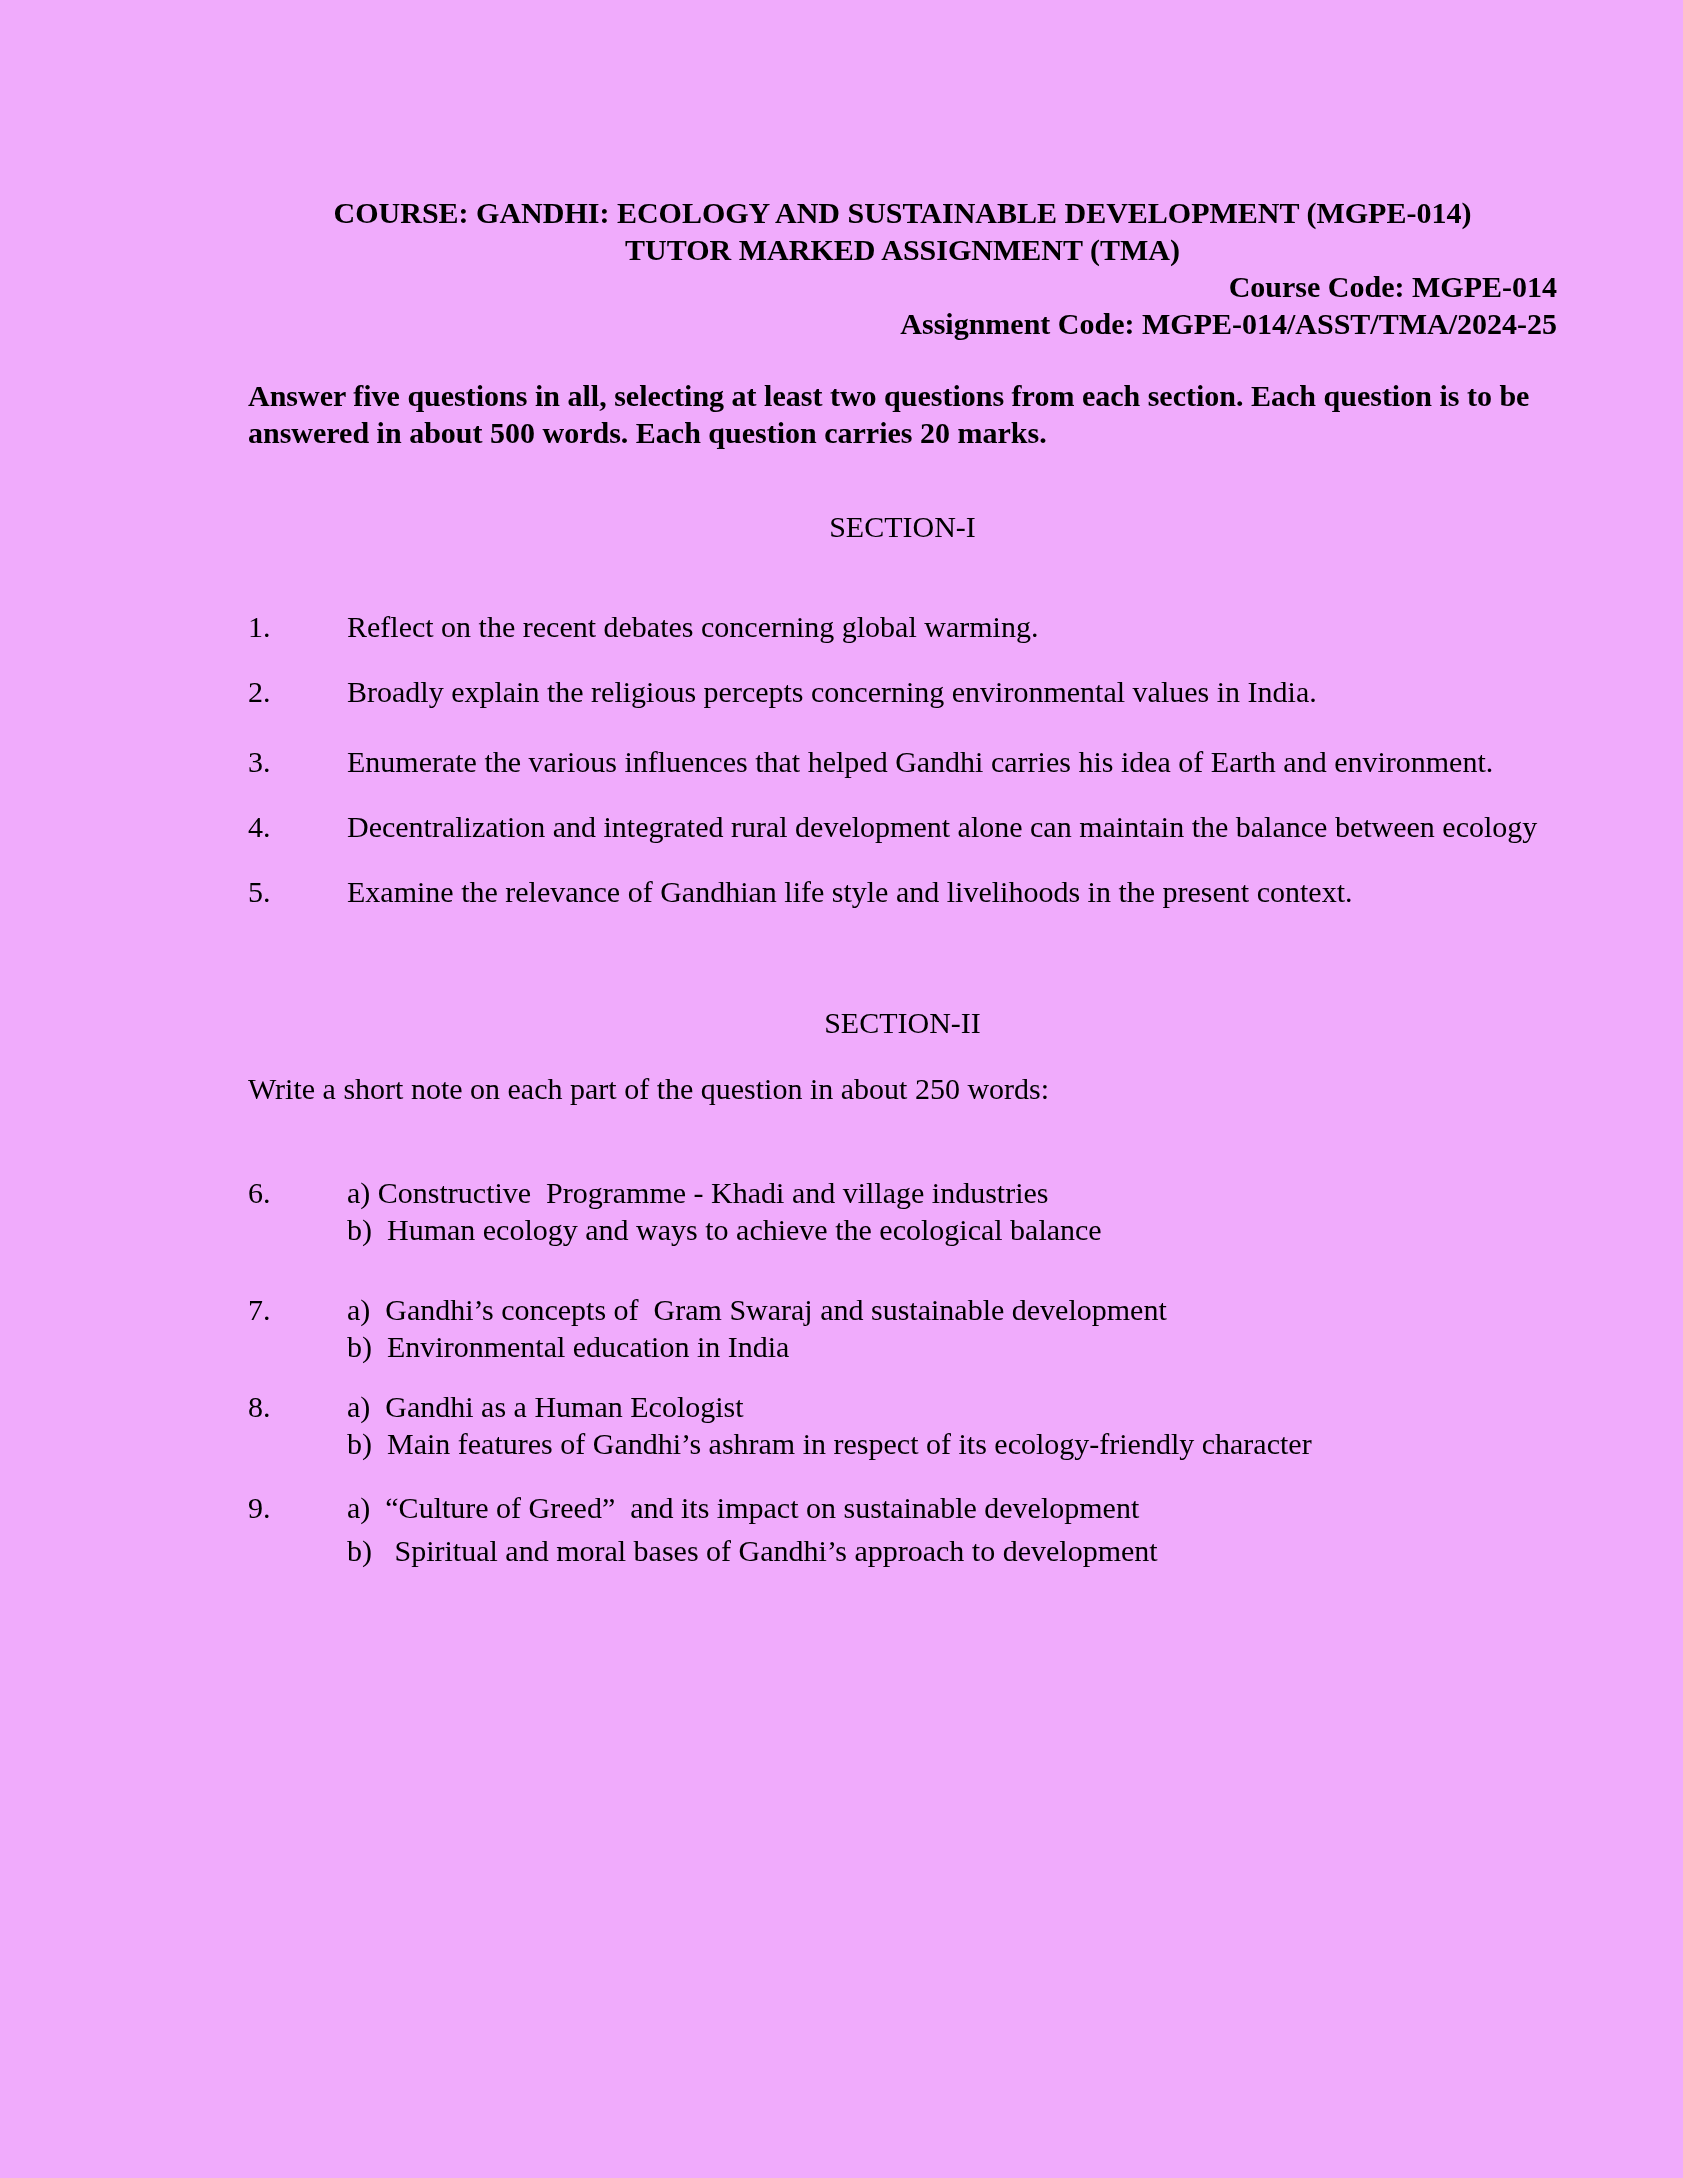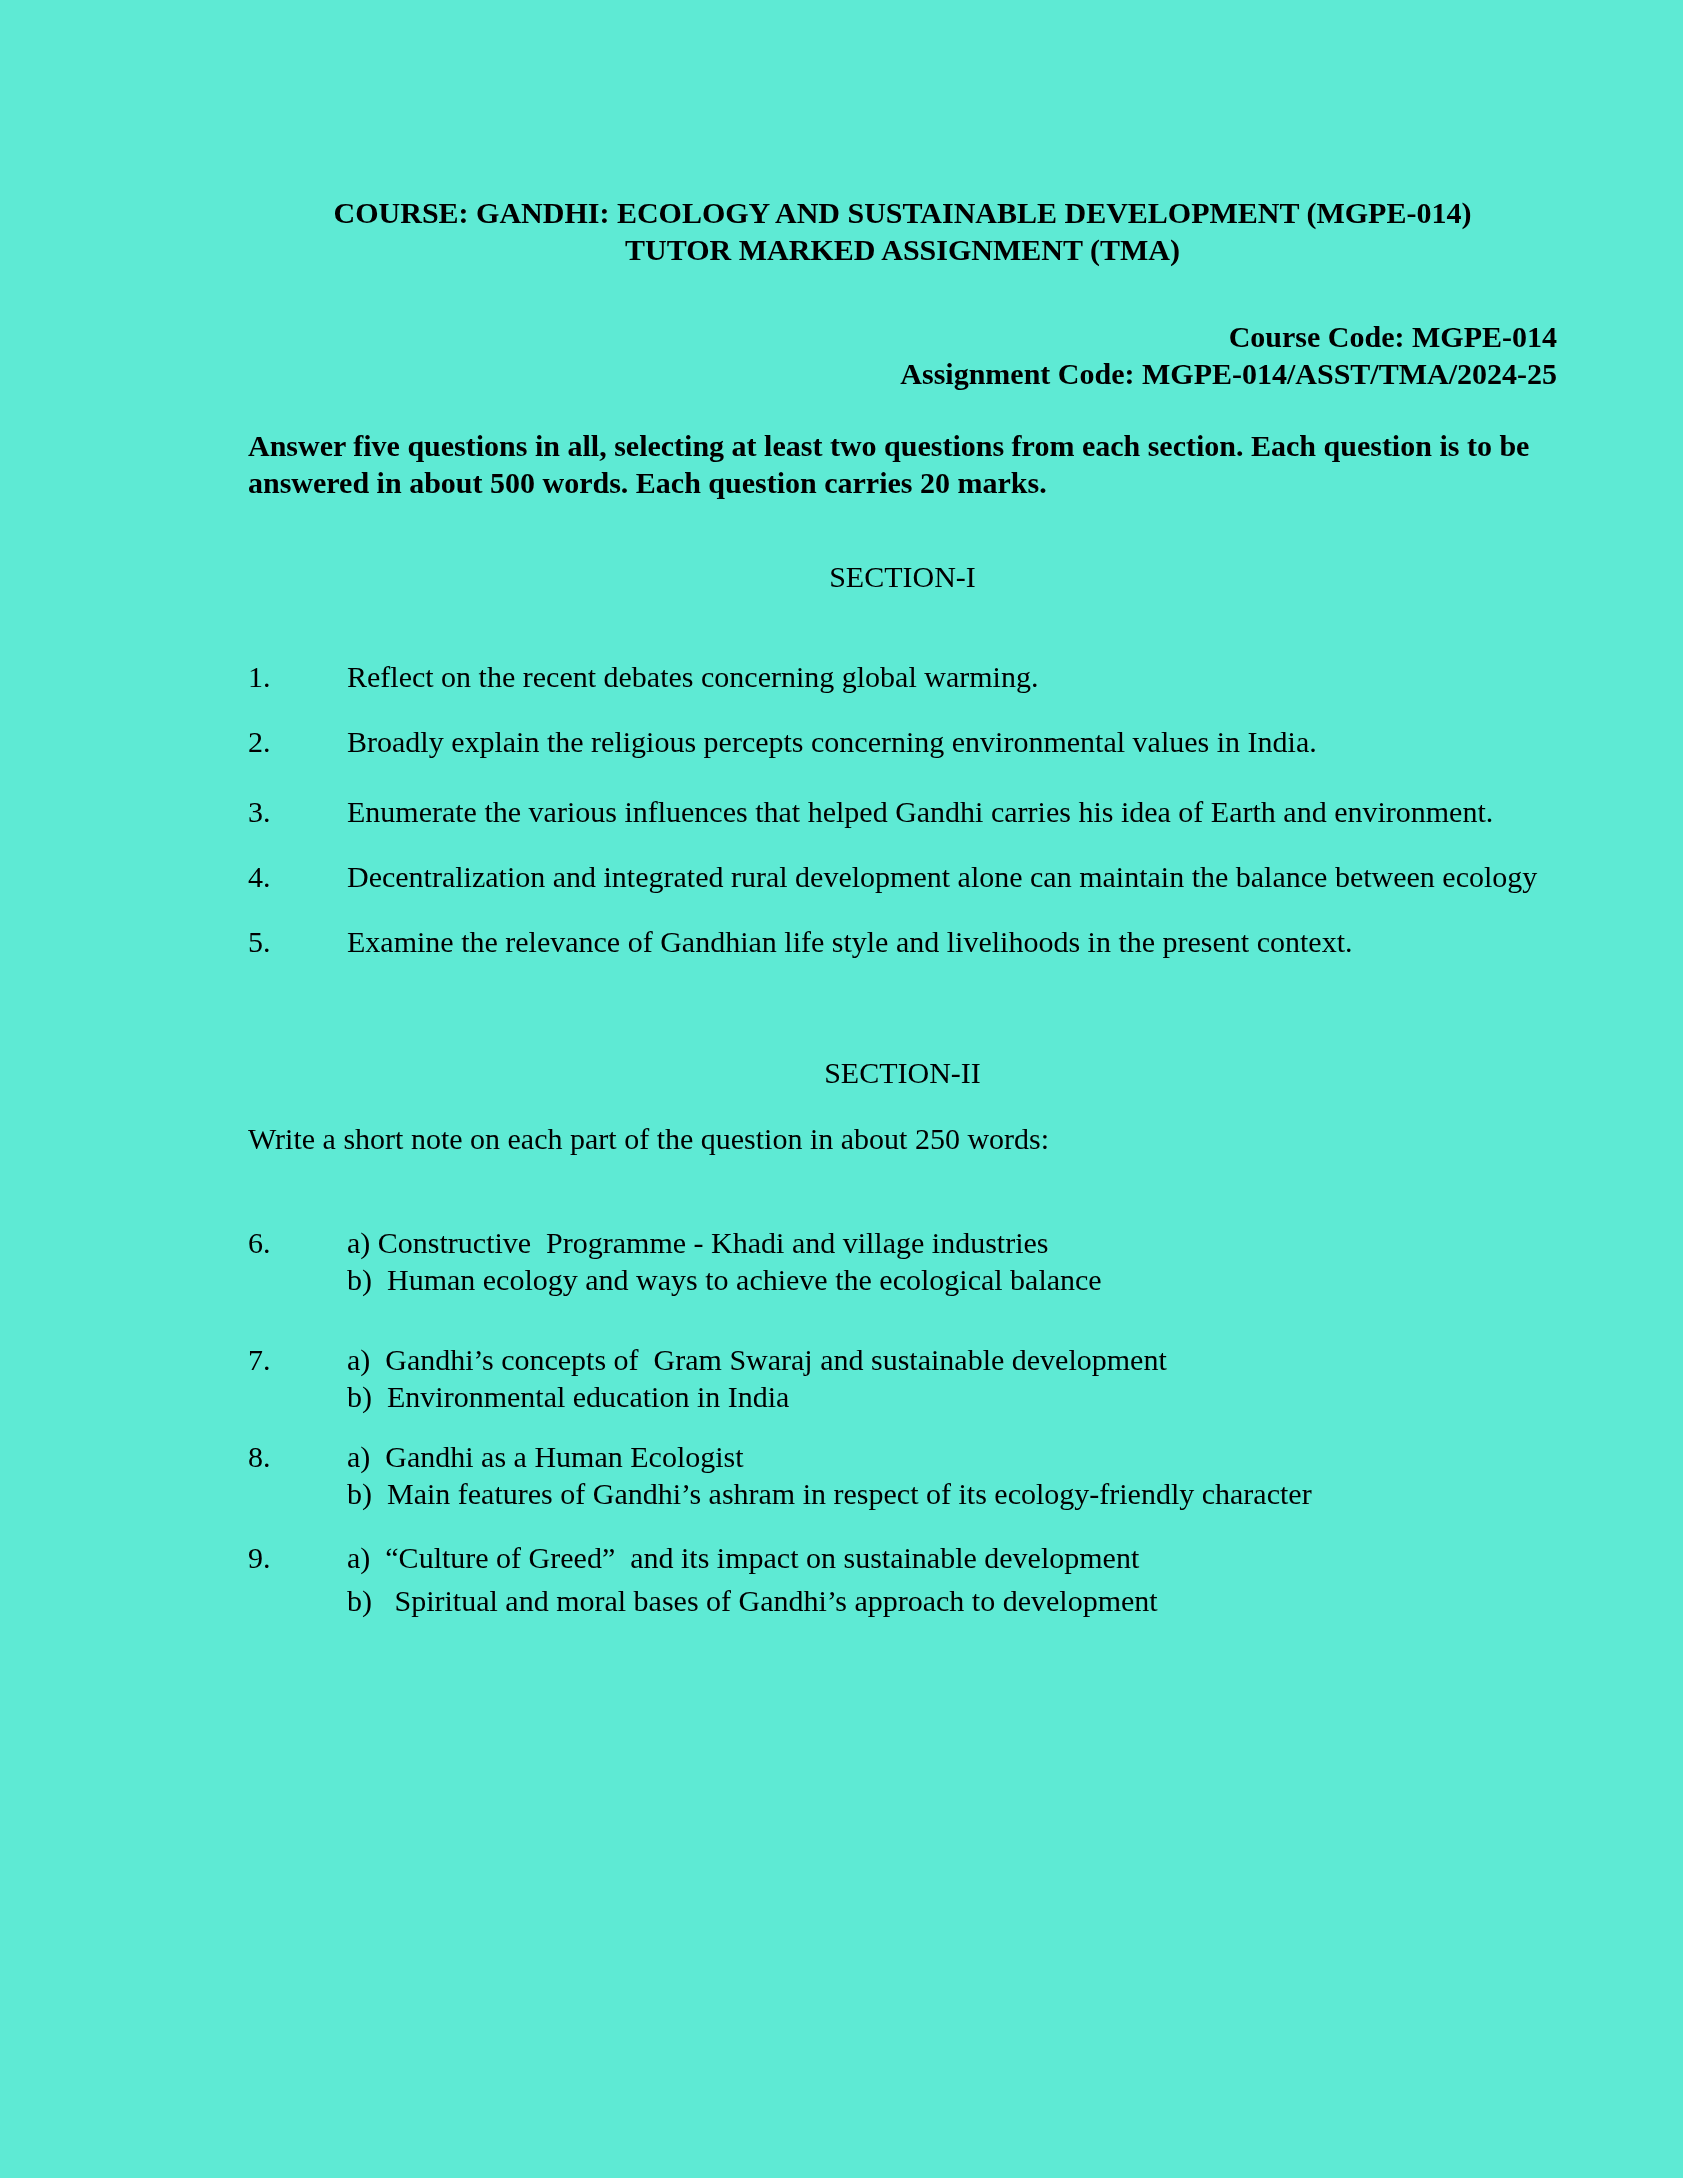--- a/index.html
+++ b/index.html
@@ -1,32 +1,32 @@
 <!DOCTYPE html>
 <html><head>
 <meta charset="utf-8">
 <style>
   html, body { margin: 0; padding: 0; background: #888; }
   .page {
     position: relative;
     width: 1683px;
     height: 2178px;
     margin: 0 auto;
-    background: #5eead4;
+    background: #f0abfc;
     color: #000000;
     font-family: "Liberation Serif", "DejaVu Serif", serif;
     font-size: 30px;
     box-sizing: border-box;
     padding: 194px 126px 0 248px;
     overflow: hidden;
   }
   .line { line-height: 37px; white-space: pre; }
   .bold { font-weight: bold; }
   .title-block { text-align: center; }
-  .code-block { text-align: right; margin-top: 50px; font-weight: bold; }
+  .code-block { text-align: right; font-weight: bold; }
   .instructions { margin-top: 35px; font-weight: bold; }
   .section-heading {
     text-align: center;
     font-weight: normal;
     line-height: 37px;
     white-space: pre;
   }
   .sec1-heading { margin-top: 57px; }
   .sec2-heading { margin-top: 94px; }
   .section-note { margin-top: 29px; font-weight: normal; }

